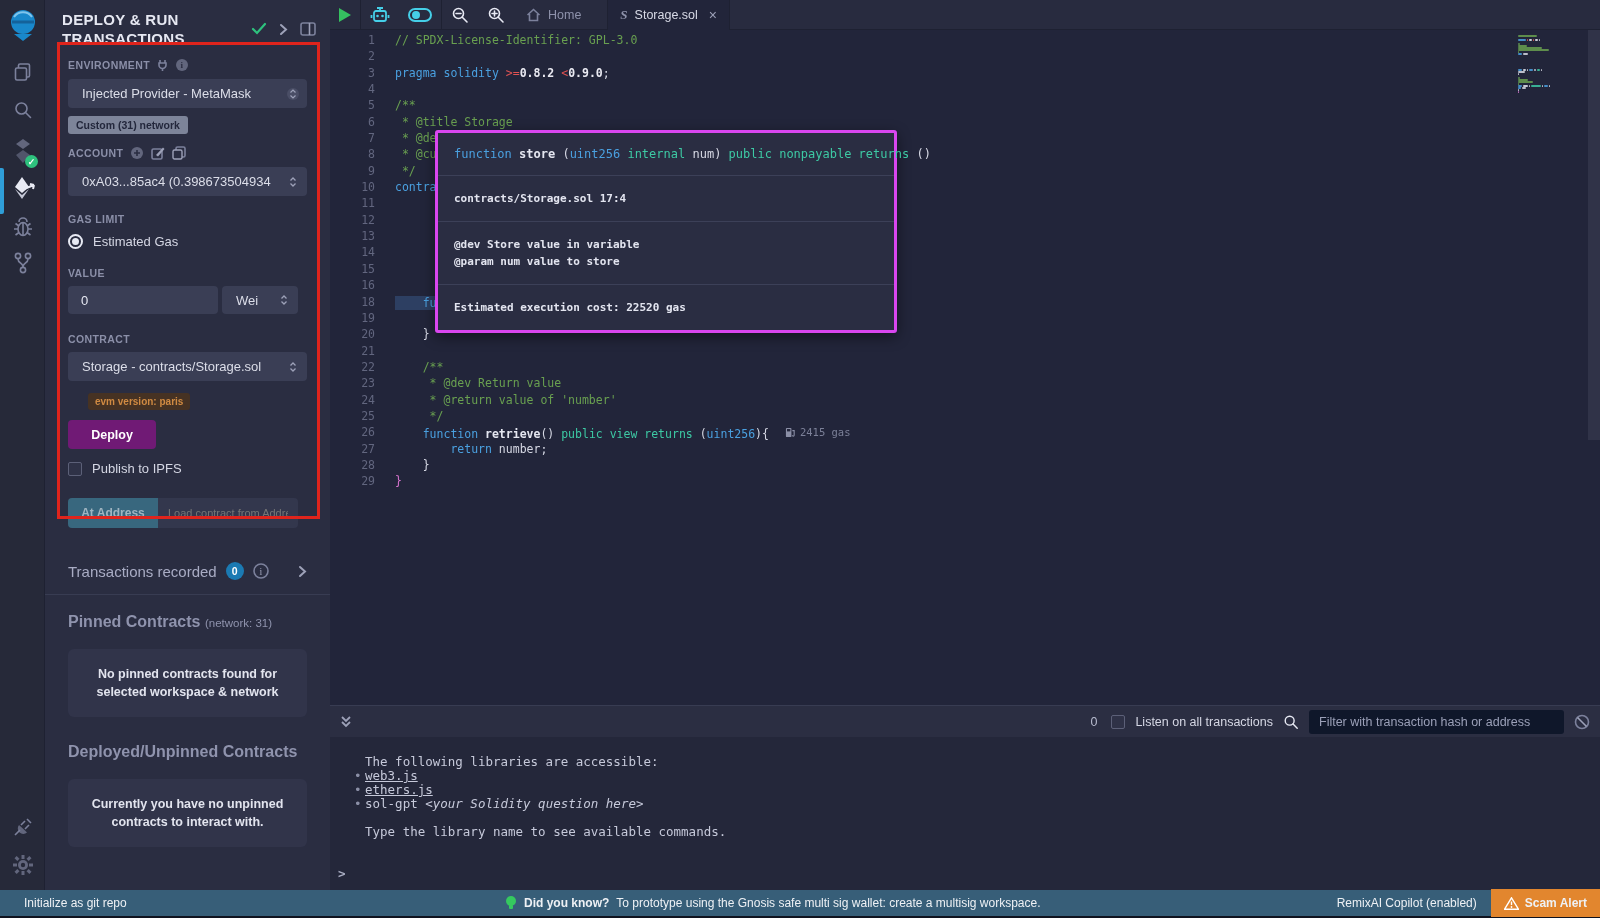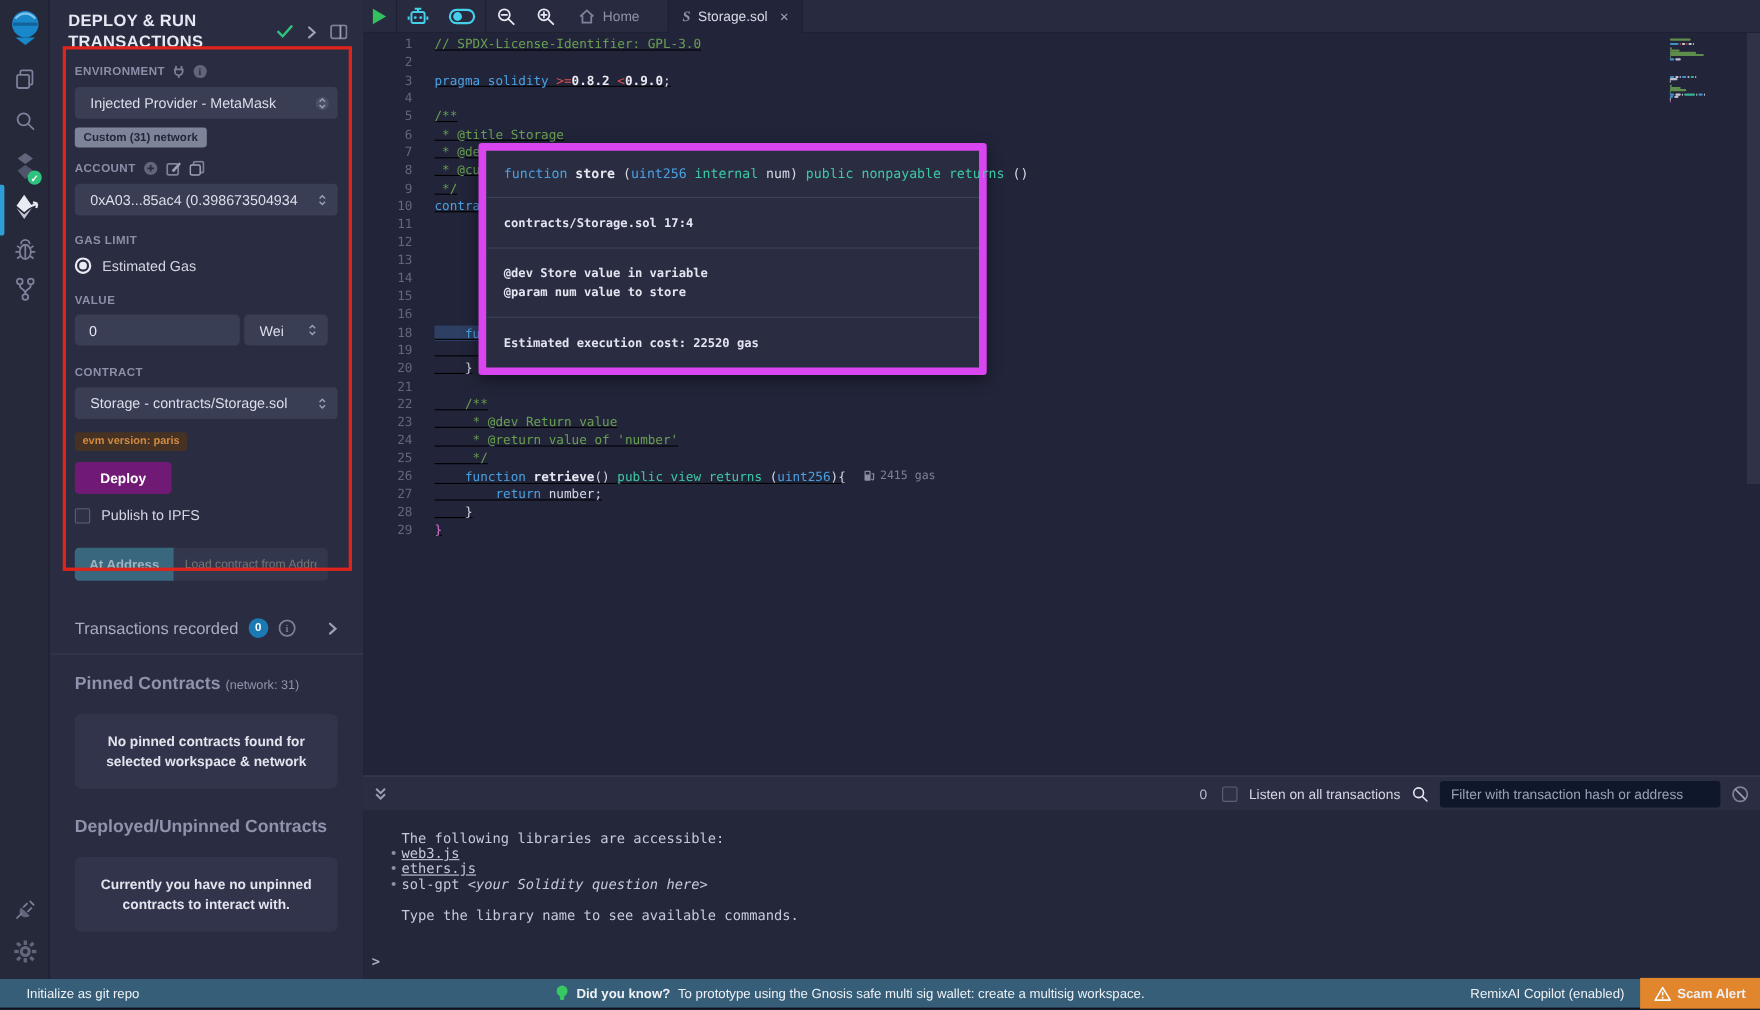--- a/index.html
+++ b/index.html
@@ -22,21 +22,21 @@
   .plabel { color:#8b8fa8; font-size:10.5px; font-weight:bold; letter-spacing:.4px; display:flex; align-items:center; gap:7px; margin-top:12px; }
   .pselect { margin-top:7px; height:29px; background:#3a3e55; border-radius:4px; display:flex; align-items:center; padding:0 8px 0 14px; color:#dcdee9; font-size:13px; cursor:pointer; }
   .pselect .grow { flex:1; white-space:nowrap; overflow:hidden; }
   .net-badge { display:inline-block; margin-top:8px; background:#7d8499; color:#23273c; font-size:10.5px; font-weight:bold; padding:3px 8px; border-radius:3px; }
   .radio-row { display:flex; align-items:center; gap:10px; margin-top:9px; color:#d5d7e4; font-size:13px; }
   .radio { width:15px; height:15px; border-radius:50%; border:2px solid #6b7089; background:transparent; display:flex; align-items:center; justify-content:center; cursor:pointer; }
   .radio.sel { border-color:#e8eaf4; }
   .radio.sel span { width:7px; height:7px; background:#e8eaf4; border-radius:50%; }
   .mini-input { height:28px; background:#3a3e55; border:none; border-radius:4px; color:#e6e8f2; font-size:13px; font-weight:bold; padding:0 13px; width:140px; font-family:"Liberation Sans",sans-serif; }
   .value-row { display:flex; margin-top:7px; gap:4px; }
-  .evm-badge { display:inline-block; margin-top:12px; background:#463223; color:#d08a42; font-size:10px; font-weight:bold; padding:3px 7px; border-radius:3px; }
+  .evm-badge { display:inline-block; margin-top:12px; background:#463223; color:#d08a42; font-size:10px; font-weight:bold; padding:3px 7px; border-radius:3px;margin-left:20px; }
   #deploy-btn { margin-top:10px; width:88px; height:29px; background:#701a75; border:none; border-radius:4px; color:#fff; font-size:12.5px; font-weight:bold; cursor:pointer; }
   .check-row { display:flex; align-items:center; gap:10px; margin-top:12px; color:#d5d7e4; font-size:13px; }
   .checkbox { width:14px; height:14px; border:1px solid #5c6078; border-radius:2px; background:#2f3247; cursor:pointer; }
   .ataddr-row { display:flex; margin-top:22px; }
   #ataddr-btn { width:90px; height:30px; background:#38677e; border:none; border-radius:4px 0 0 4px; color:#9fb4c0; font-size:12px; font-weight:bold; cursor:pointer; }
   #ataddr-input { width:140px; height:30px; background:#33374d; border:none; border-radius:0 4px 4px 0; color:#9a9eb5; font-size:11px; padding:0 10px; font-family:"Liberation Sans",sans-serif; }
   #tx-row { display:flex; align-items:center; gap:9px; margin-top:34px; color:#a9acc4; font-size:15px; }
   .count-badge { width:18px; height:18px; background:#1b7ab3; color:#fff; border-radius:50%; font-size:10.5px; font-weight:bold; display:flex; align-items:center; justify-content:center; }
   #panel-divider { margin:14px -23px 0 -23px; border-top:1px solid #383c52; }
   .sec-title { margin-top:18px; color:#8f93ad; font-size:16px; font-weight:bold; }
@@ -53,30 +53,30 @@
   .toggle i { width:8px; height:8px; background:#45cfe8; border-radius:50%; }
   .tab { display:flex; align-items:center; gap:7px; height:30px; padding:0 12px; color:#8e92ab; font-size:12.5px; cursor:pointer; }
   .tab.active { background:#22253a; color:#d8dae6; border-left:1px solid #1e2132; border-right:1px solid #1e2132; }
   .s-glyph { color:#8e92ab; font-weight:bold; font-size:13px; font-family:"Liberation Serif",serif; font-style:italic; }
   .close-x { color:#9da1b8; font-size:14px; margin-left:4px; }
 
   #editor { position:absolute; left:0; top:30px; right:0; height:675px; font-family:"DejaVu Sans Mono",monospace; font-size:11.5px; }
   #code-lines { position:absolute; left:0; top:2px; right:20px; }
   .code-line { height:16.35px; line-height:16.35px; white-space:pre; display:flex; }
   .lnum { display:inline-block; width:45px; min-width:45px; text-align:right; color:#62667f; }
-  .ltext { padding-left:20px;text-decoration:underline; }
+  .ltext { padding-left:20px; }
   .sel-bg { background:rgba(62,100,155,.42); }
   .gas-hint { color:#7c8098; font-size:10.5px; margin-left:16px; display:inline-flex; align-items:center; gap:4px; }
   #minimap { position:absolute; right:16px; top:5px; width:66px; }
   .mm-row { height:2px; display:flex; gap:1px; align-items:center; }
   .mm-seg { height:1.6px; display:inline-block; border-radius:1px; opacity:.85; }
   #scrollbar { position:absolute; right:0; top:0; width:12px; height:410px; background:#3c4054; opacity:.55; cursor:pointer; }
 
   
-  #tooltip { position:absolute; left:105px; top:100px; width:462px; background:#2a2d42; border:7px solid #d946ef; border-radius:3px; box-shadow:0 4px 14px rgba(0,0,0,.45); font-family:"DejaVu Sans Mono",monospace; z-index:15; }
+  #tooltip { position:absolute; left:105px; top:100px; width:462px; background:#2a2d42; border:3px solid #d946ef; border-radius:3px; box-shadow:0 4px 14px rgba(0,0,0,.45); font-family:"DejaVu Sans Mono",monospace; z-index:15; }
   .tt-sec { padding:14px 16px; border-bottom:1px solid #3c4058; }
   .tt-sec:last-child { border-bottom:none; }
   #tt-sig { font-size:12px; white-space:nowrap; }
   .tt-small { color:#e3e5f0; font-size:11px; font-weight:bold; line-height:17px; }
 
   
   #termbar { position:absolute; left:0; top:705px; right:0; height:32px; background:#2b2e42; border-top:1px solid #383c52; display:flex; align-items:center; padding:0 10px 0 8px; }
   #termbar .right { margin-left:auto; display:flex; align-items:center; gap:10px; }
   #term-count { color:#b8bccf; font-size:12.5px; margin-right:4px; }
   #listen-label { color:#d5d7e4; font-size:12.5px; }

